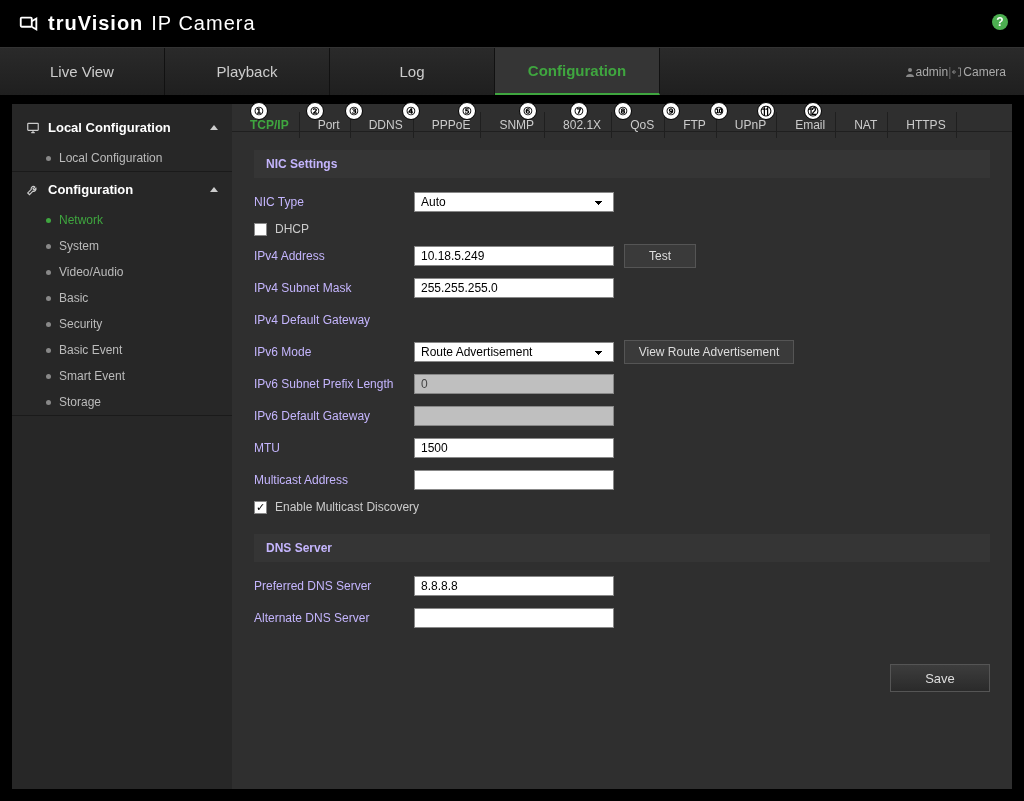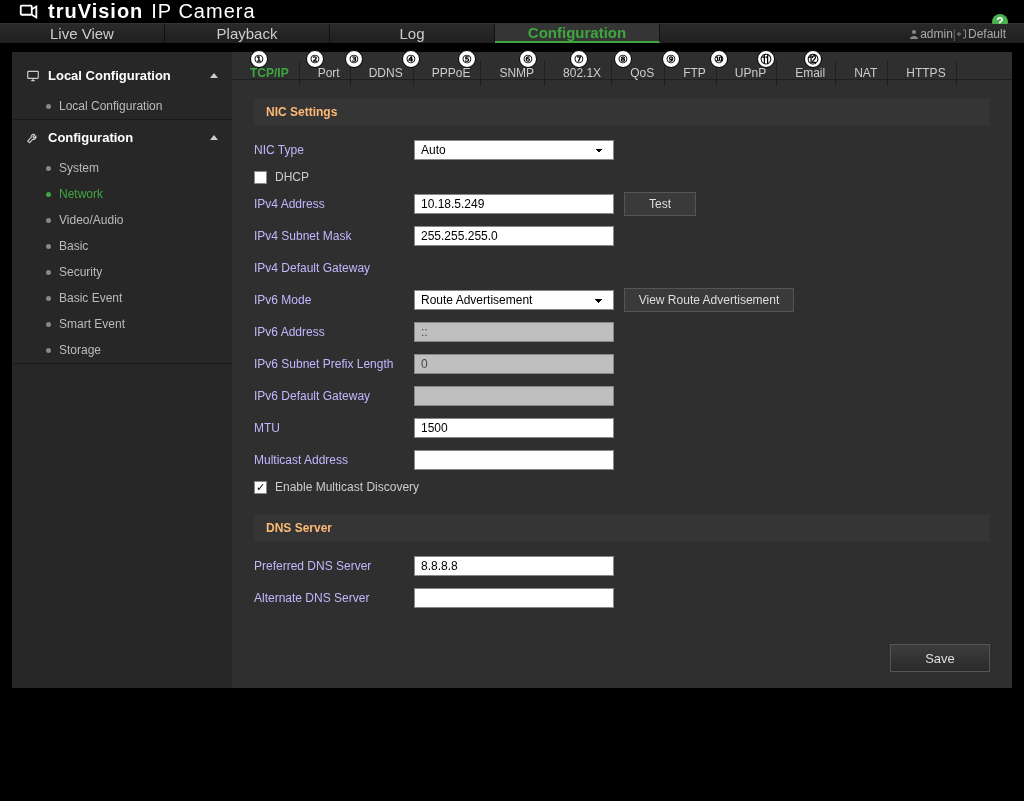--- a/index.html
+++ b/index.html
@@ -7,21 +7,21 @@
       width: 1024px;
       height: 801px;
       background: #000;
       font-family: Arial, sans-serif;
       font-size: 12px;
       color: #ccc;
       overflow: hidden;
     }
     .outer {
       width: 1024px;
-      height: 687px;
+      height: 801px;
       background: #1a1a1a;
       display: flex;
       flex-direction: column;
     }
     .brand-bar {
       height: 48px;
       background: #000;
       display: flex;
       align-items: center;
       padding: 0 18px;
@@ -160,21 +160,21 @@
       cursor: pointer;
       border-right: 1px solid #1f1f1f;
       white-space: nowrap;
     }
     .subtab.active { color: #3fa63f; font-weight: bold; }
     .panel {
       padding: 18px 22px;
     }
     .section-title {
       font-weight: bold;
-      color: #fdba74;
+      color: #c4b5fd;
       background: #353535;
       padding: 7px 12px;
       margin-bottom: 10px;
     }
     .form-row {
       display: flex;
       align-items: center;
       min-height: 28px;
       margin-bottom: 4px;
       gap: 10px;
@@ -277,21 +277,21 @@
             <path d="M4 22c0-4 4-6 8-6s8 2 8 6"></path>
           </svg>
       </span>
       <span>admin</span>
       <span class="sep">|</span>
       <span class="inline-icon">
         <svg width="12" height="12" viewBox="0 0 24 24" fill="none" stroke="#888" stroke-width="2">
             <path d="M14 4h5v16h-5M10 12H3M7 8l-4 4 4 4"></path>
           </svg>
       </span>
-      <span style="cursor:pointer">Default</span>
+      <span style="cursor:pointer">Camera</span>
     </div>
   </div>
 
   <div class="content-wrap">
     <div class="sidebar">
       <div class="side-section">
         <div class="side-header">
           <span class="inline-icon side-icon">
             <svg width="14" height="14" viewBox="0 0 24 24" fill="none" stroke="#ccc" stroke-width="2">
                 <rect x="3" y="4" width="18" height="12" rx="1"></rect>
@@ -309,27 +309,27 @@
       <div class="side-section">
         <div class="side-header">
           <span class="inline-icon side-icon">
             <svg width="14" height="14" viewBox="0 0 24 24" fill="none" stroke="#ccc" stroke-width="2">
                 <path d="M14 6a4 4 0 00-5 5l-6 6 3 3 6-6a4 4 0 005-5l-3 3-2-2 3-3z"></path>
               </svg>
           </span>
           <span>Configuration</span>
           <span class="chevron"></span>
         </div>
+        <div class="side-sub active">
+            <span class="bullet"></span>
+            <span>Network</span>
+          </div>
         <div class="side-sub">
             <span class="bullet"></span>
             <span>System</span>
-          </div>
-        <div class="side-sub active">
-            <span class="bullet"></span>
-            <span>Network</span>
           </div>
         <div class="side-sub">
             <span class="bullet"></span>
             <span>Video/Audio</span>
           </div>
         <div class="side-sub">
             <span class="bullet"></span>
             <span>Basic</span>
           </div>
         <div class="side-sub">
@@ -406,24 +406,20 @@
         </div>
         <div class="form-row">
           <div class="form-label">IPv4 Default Gateway</div>
         </div>
         <div class="form-row">
           <div class="form-label">IPv6 Mode</div>
           <select class="sel"><option>Route Advertisement</option></select>
           <button class="btn" style="min-width:170px">View Route Advertisement</button>
         </div>
         <div class="form-row">
-          <div class="form-label">IPv6 Address</div>
-          <input class="txt ro" readonly="" value="::" style="">
-        </div>
-        <div class="form-row">
           <div class="form-label">IPv6 Subnet Prefix Length</div>
           <input class="txt ro" readonly="" value="0" style="">
         </div>
         <div class="form-row">
           <div class="form-label">IPv6 Default Gateway</div>
           <input class="txt ro" readonly="" value="" style="">
         </div>
         <div class="form-row">
           <div class="form-label">MTU</div>
           <input class="txt" value="1500" style="">

